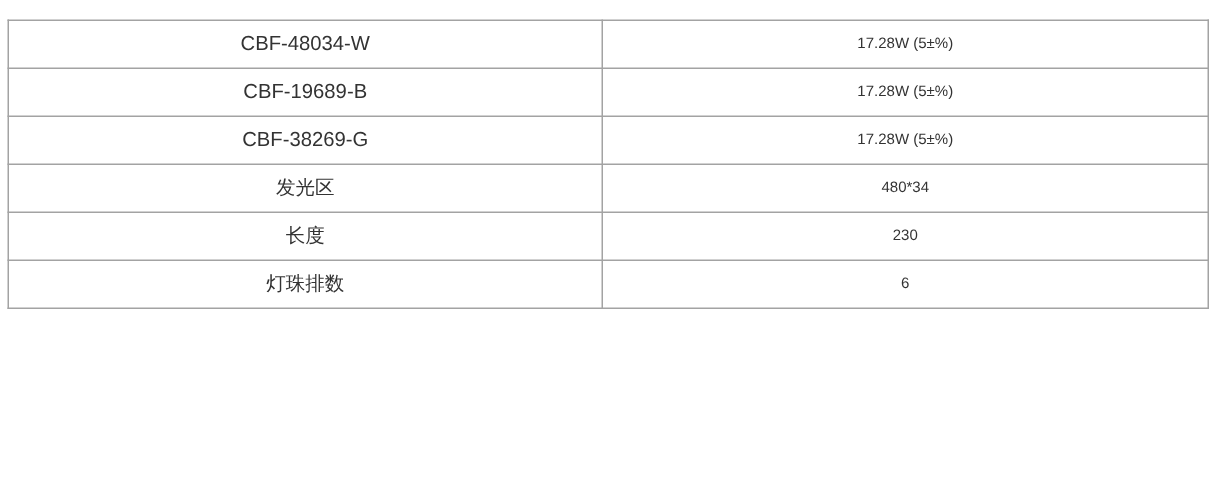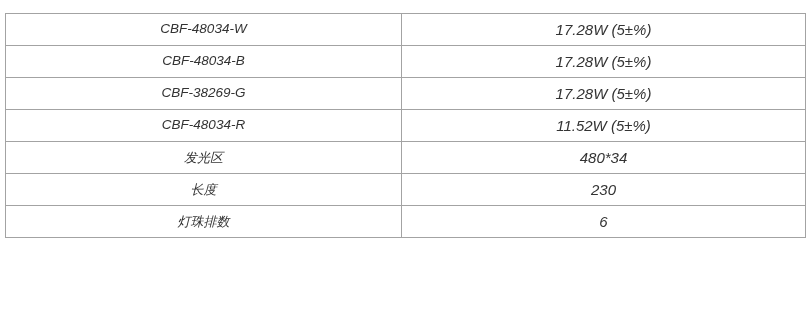--- a/index.html
+++ b/index.html
@@ -14,21 +14,20 @@
     font-family: "Liberation Sans", "DejaVu Sans", sans-serif;
     color: #333333;
     -webkit-font-smoothing: antialiased;
   }
 
   .spec-table-wrap {
     position: absolute;
     left: 5px;
     top: 13px;
     width: 801px;
-    font-style: italic;
   }
 
   table.spec-table {
     border-collapse: collapse;
     table-layout: fixed;
     width: 800px;
     background: #ffffff;
   }
 
   table.spec-table col.col-name { width: 396px; }
@@ -45,21 +44,21 @@
     color: #333333;
     white-space: nowrap;
     overflow: hidden;
   }
 
   table.spec-table td.cell-name {
     font-size: 13.5px;
   }
 
   table.spec-table td.cell-value {
-    font-size: 15px;
+    font-size: 10px;
   }
 
   
   table.spec-table td.cjk {
     font-family: "DejaVu Sans", "Liberation Sans", sans-serif;
     font-size: 13px;
   }
 </style>
 </head>
 <body>
@@ -69,30 +68,26 @@
     <colgroup>
       <col class="col-name">
       <col class="col-value">
     </colgroup>
     <tbody>
         <tr>
           <td class="cell-name">CBF-48034-W</td>
           <td class="cell-value">17.28W (5±%)</td>
         </tr>
         <tr>
-          <td class="cell-name">CBF-48034-B</td>
+          <td class="cell-name">CBF-19689-B</td>
           <td class="cell-value">17.28W (5±%)</td>
         </tr>
         <tr>
           <td class="cell-name">CBF-38269-G</td>
           <td class="cell-value">17.28W (5±%)</td>
-        </tr>
-        <tr>
-          <td class="cell-name">CBF-48034-R</td>
-          <td class="cell-value">11.52W (5±%)</td>
         </tr>
         <tr>
           <td class="cell-name cjk">发光区</td>
           <td class="cell-value">480*34</td>
         </tr>
         <tr>
           <td class="cell-name cjk">长度</td>
           <td class="cell-value">230</td>
         </tr>
         <tr>

